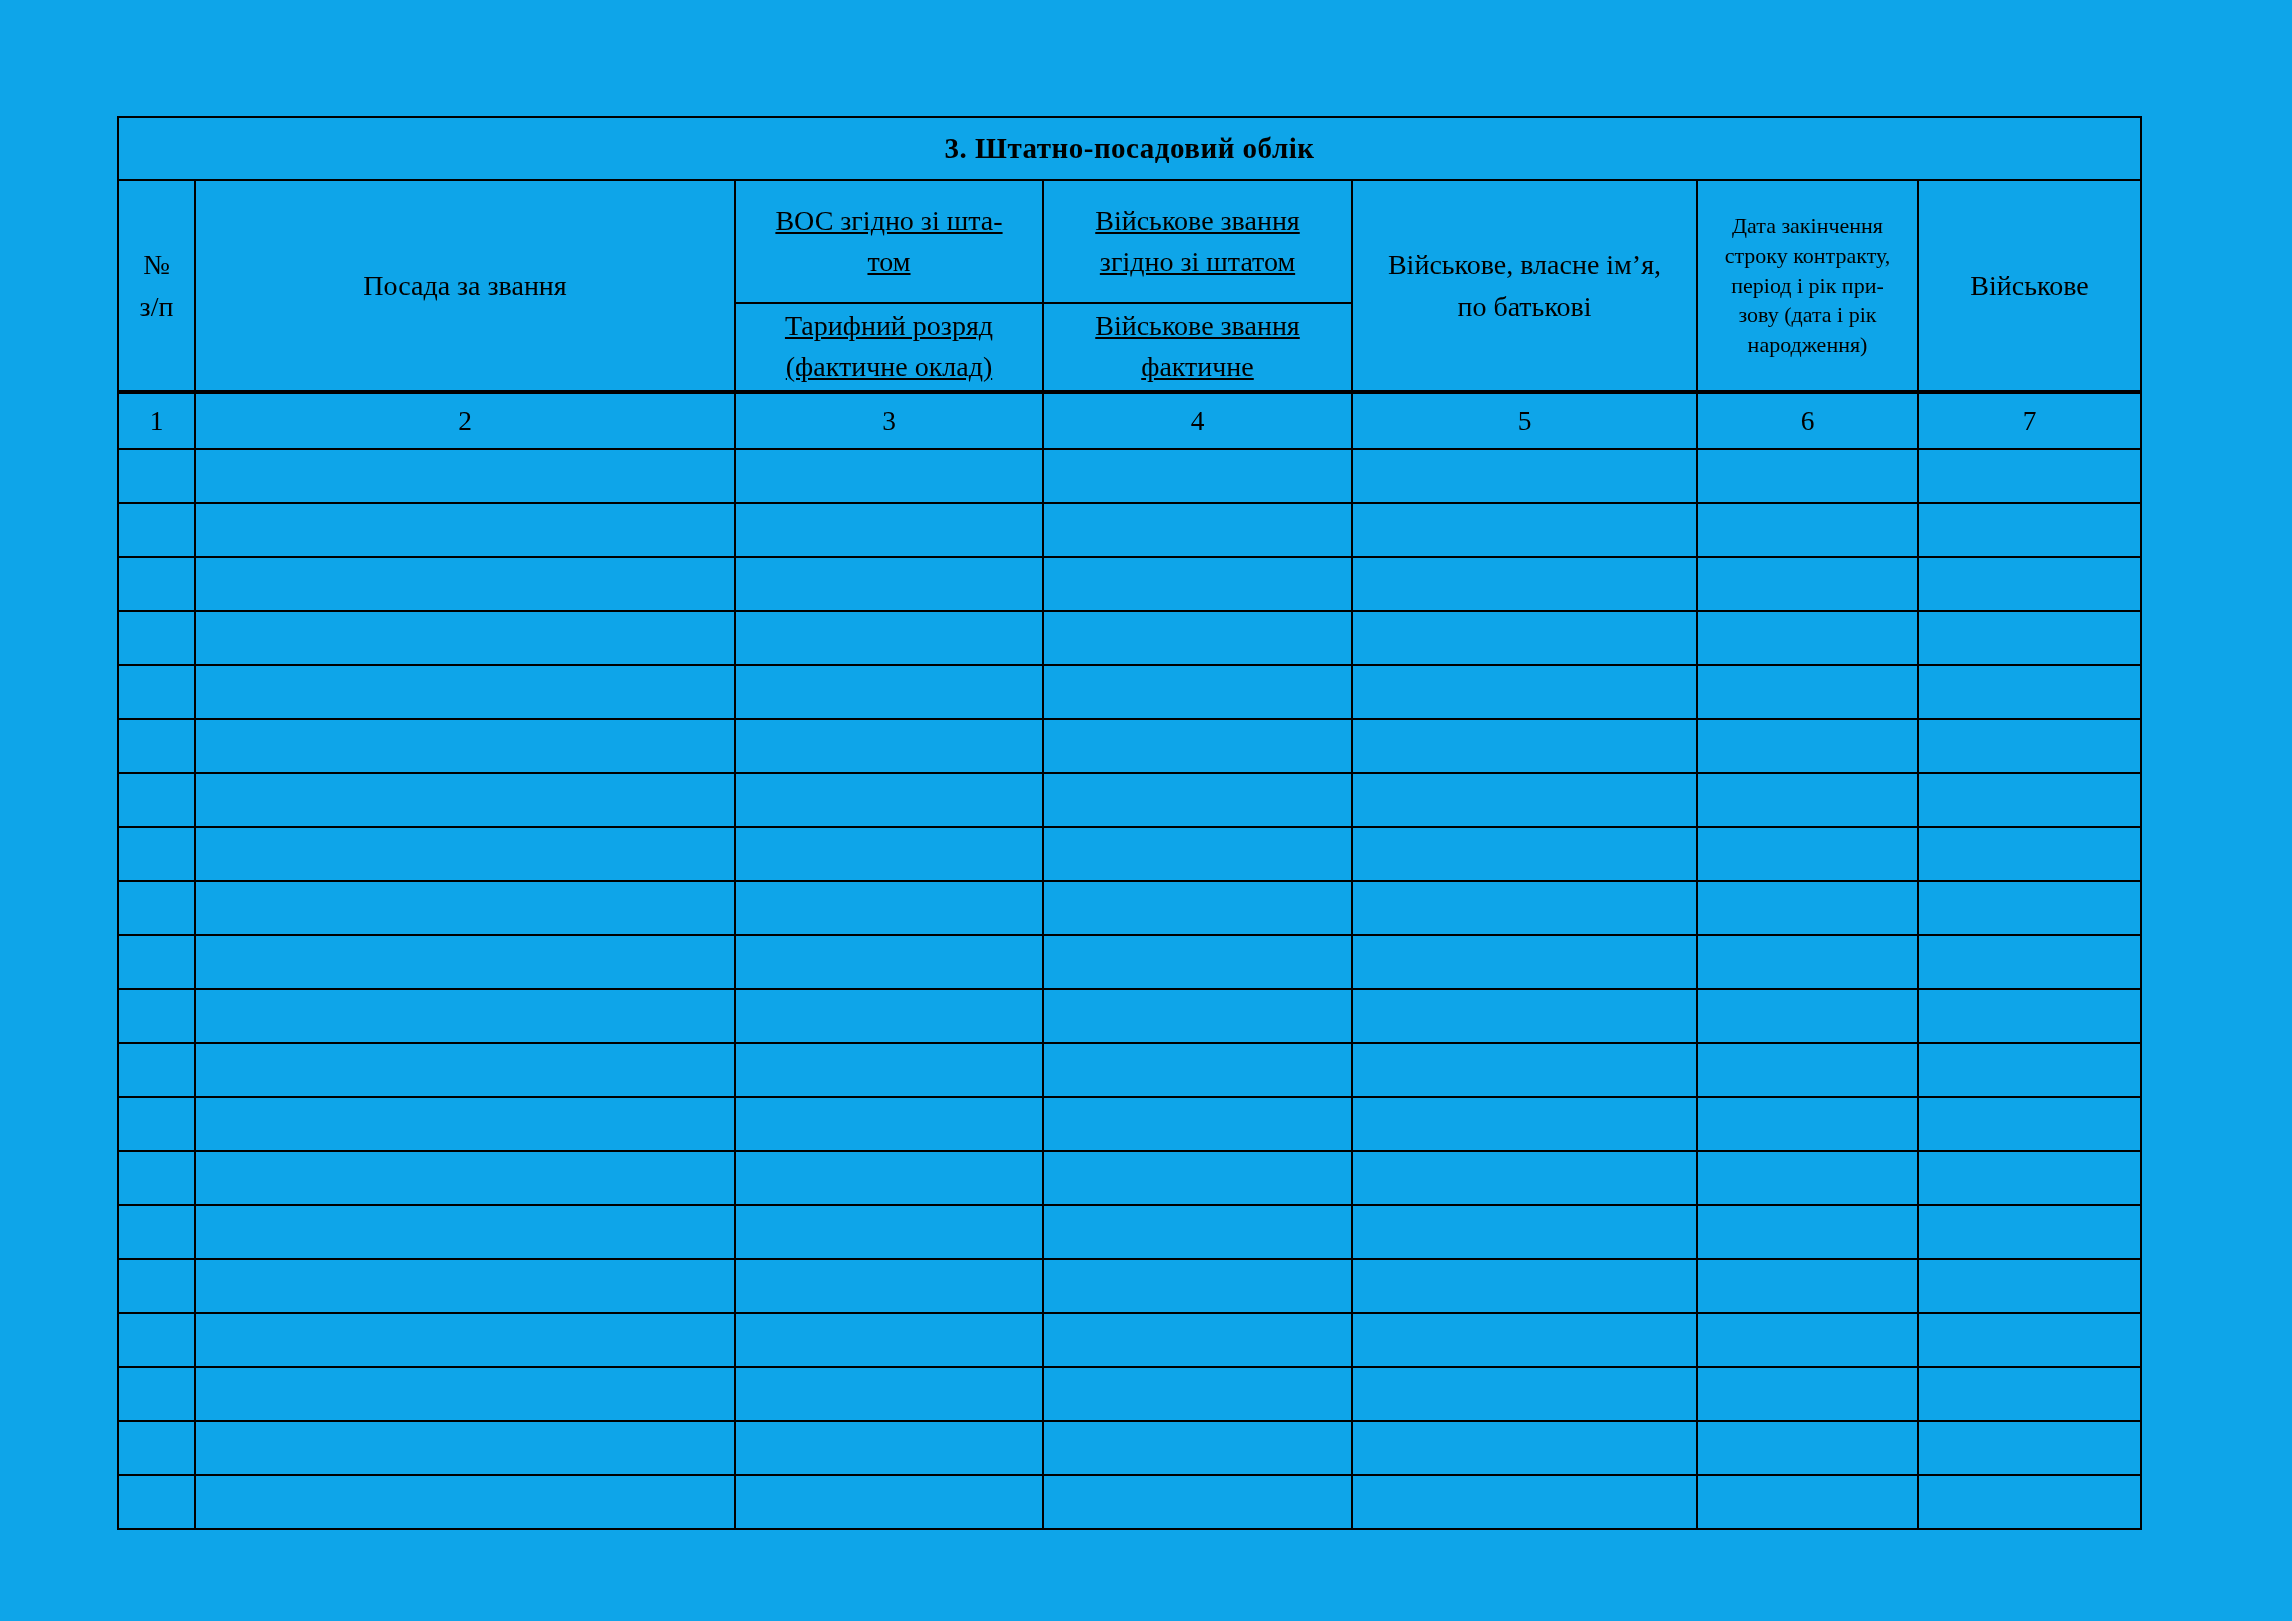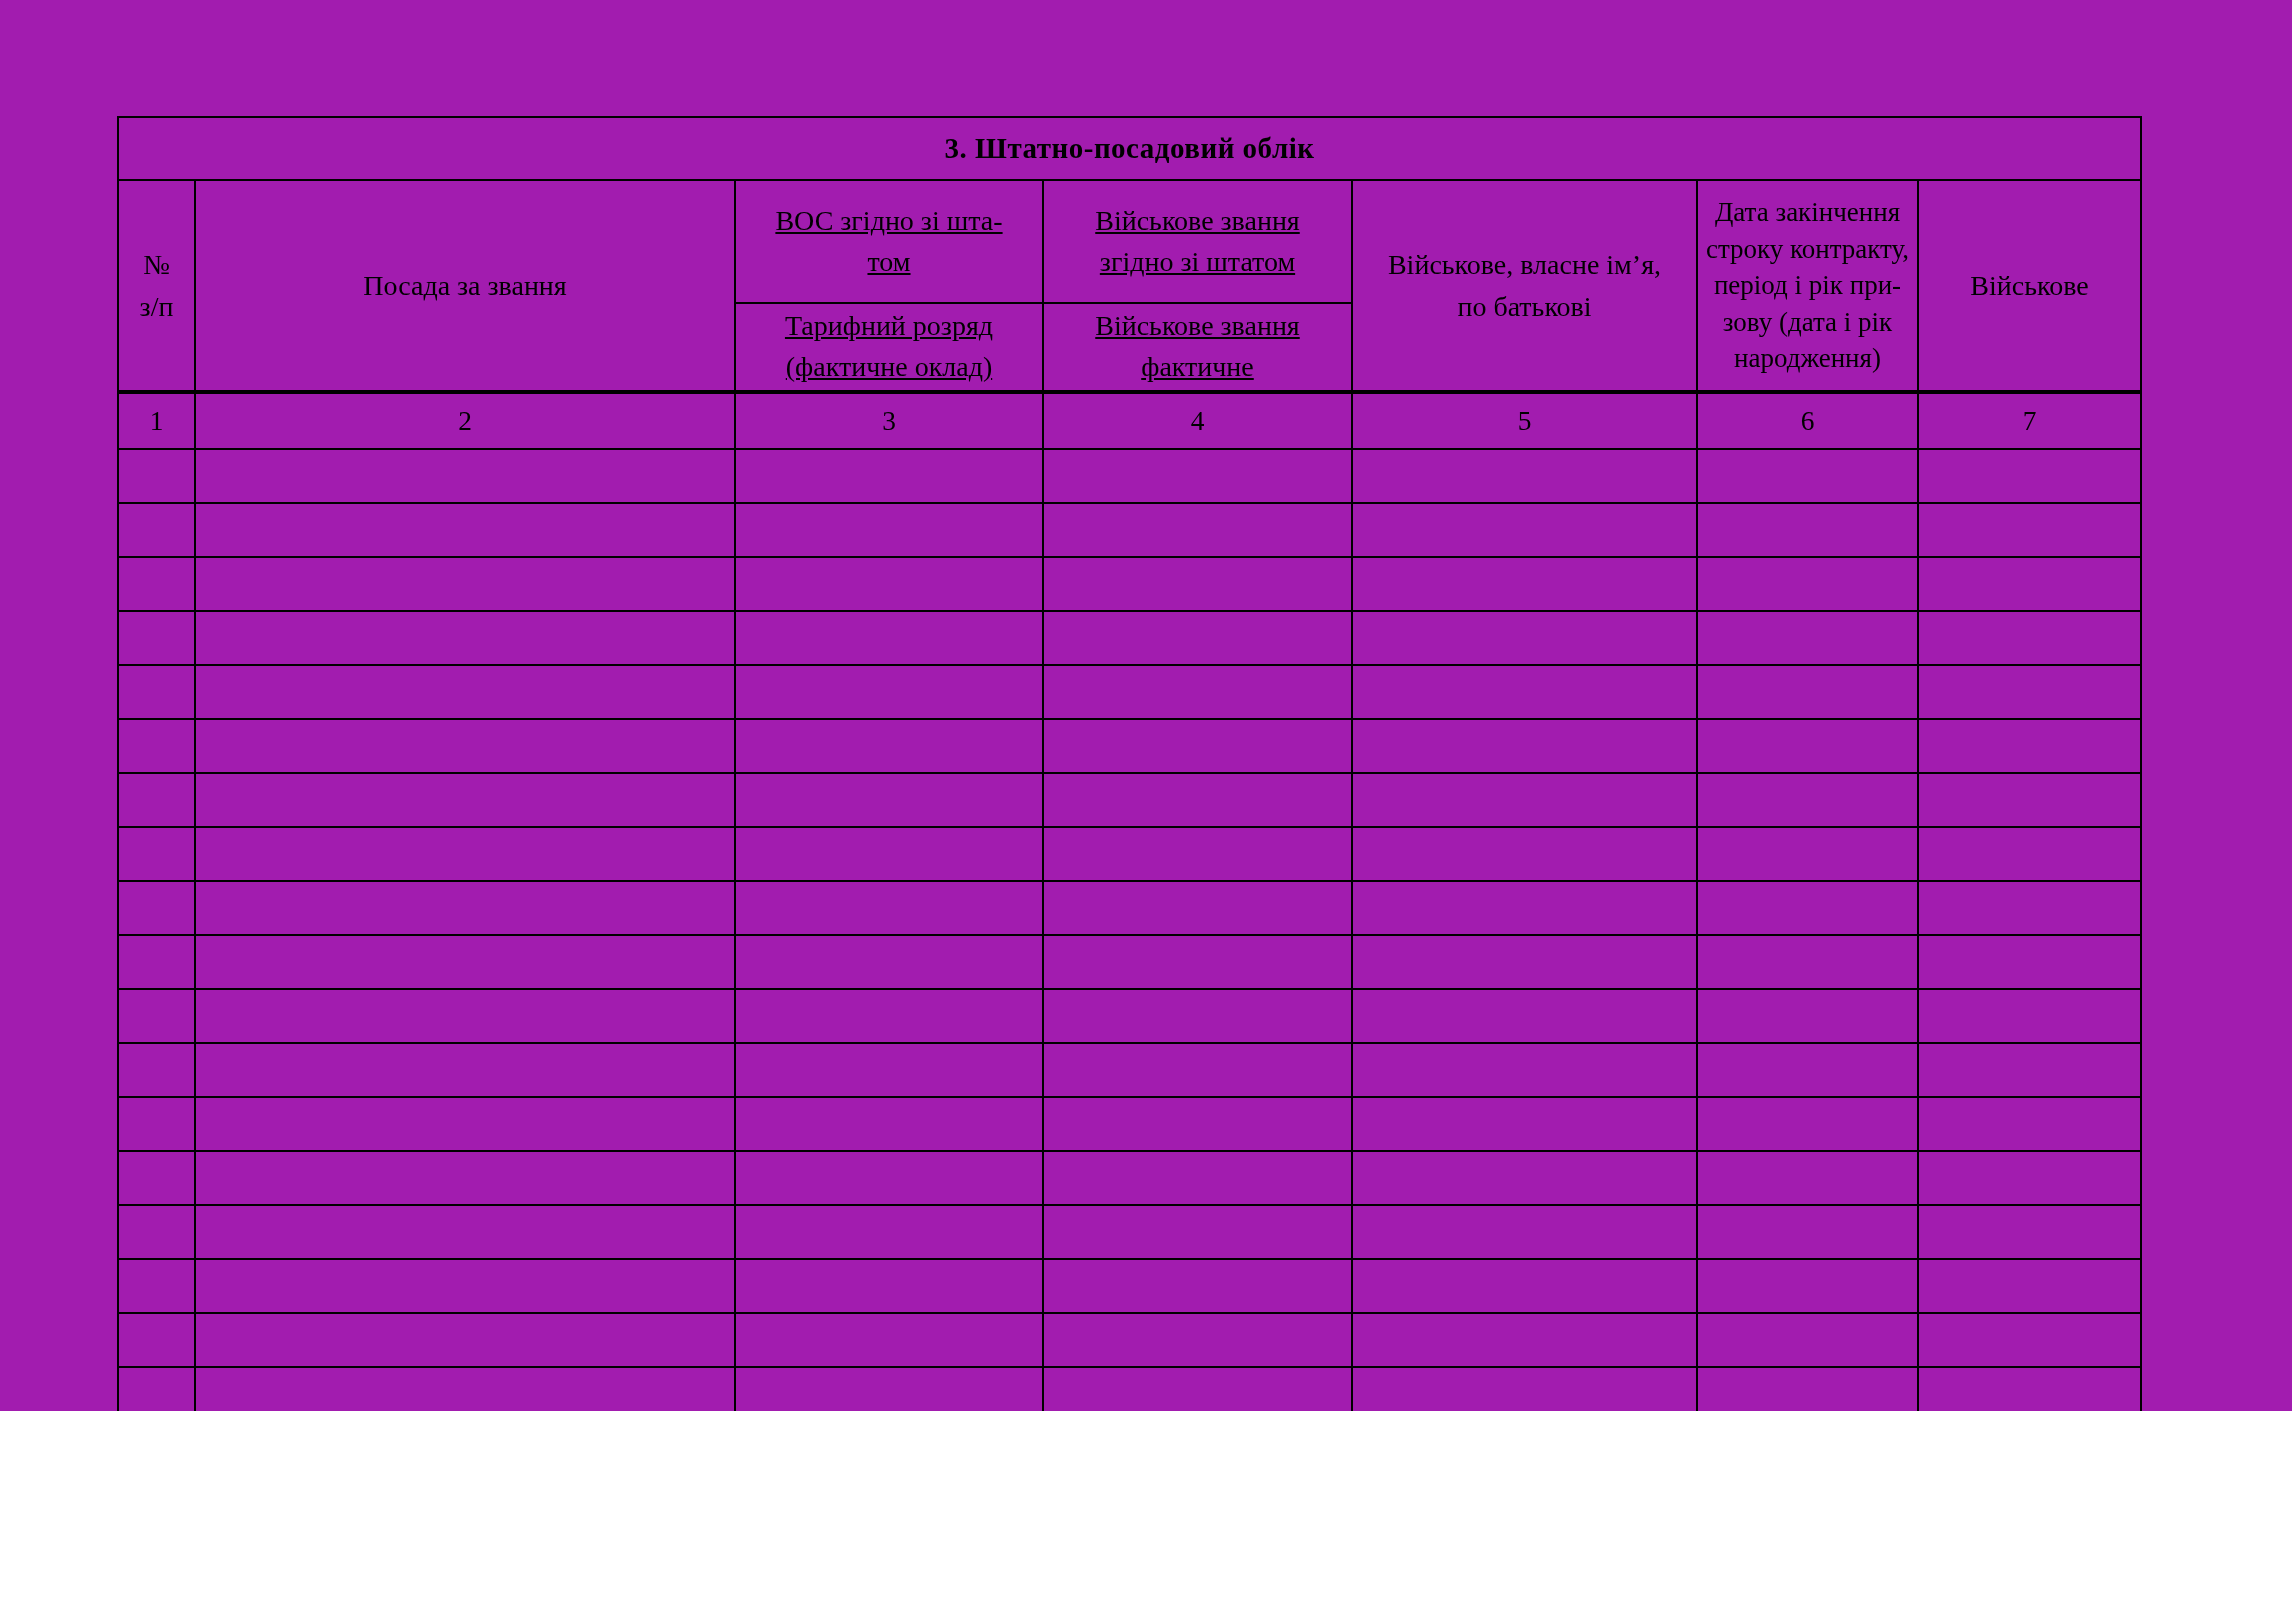--- a/index.html
+++ b/index.html
@@ -3,22 +3,22 @@
 <meta charset="utf-8">
 <style>
   html, body {
     margin: 0;
     padding: 0;
     background: #ffffff;
   }
   .sheet {
     position: relative;
     width: 2293px;
-    height: 1411px;
-    background: #a21caf;
+    height: 1621px;
+    background: #0ea5e9;
     overflow: hidden;
     font-family: "Liberation Serif", "DejaVu Serif", serif;
     color: #000000;
   }
   table.form {
     position: absolute;
     left: 117px;
     top: 116px;
     width: 2023px;
     height: 1413px;
@@ -49,21 +49,21 @@
   td.hdr {
     font-size: 28px;
     line-height: 1.5;
   }
   td.hdr-sub {
     font-size: 28px;
     line-height: 1.45;
     text-decoration: underline;
   }
   td.hdr-small {
-    font-size: 27px;
+    font-size: 22px;
     line-height: 1.35;
     padding: 2px 3.9px;
   }
   tr.row-numbers td {
     font-size: 27.4px;
     border-top: 4.9px solid #000000;
     border-bottom: 2.9px solid #000000;
   }
   tr.row-data td {
     border-bottom-width: 2px;

